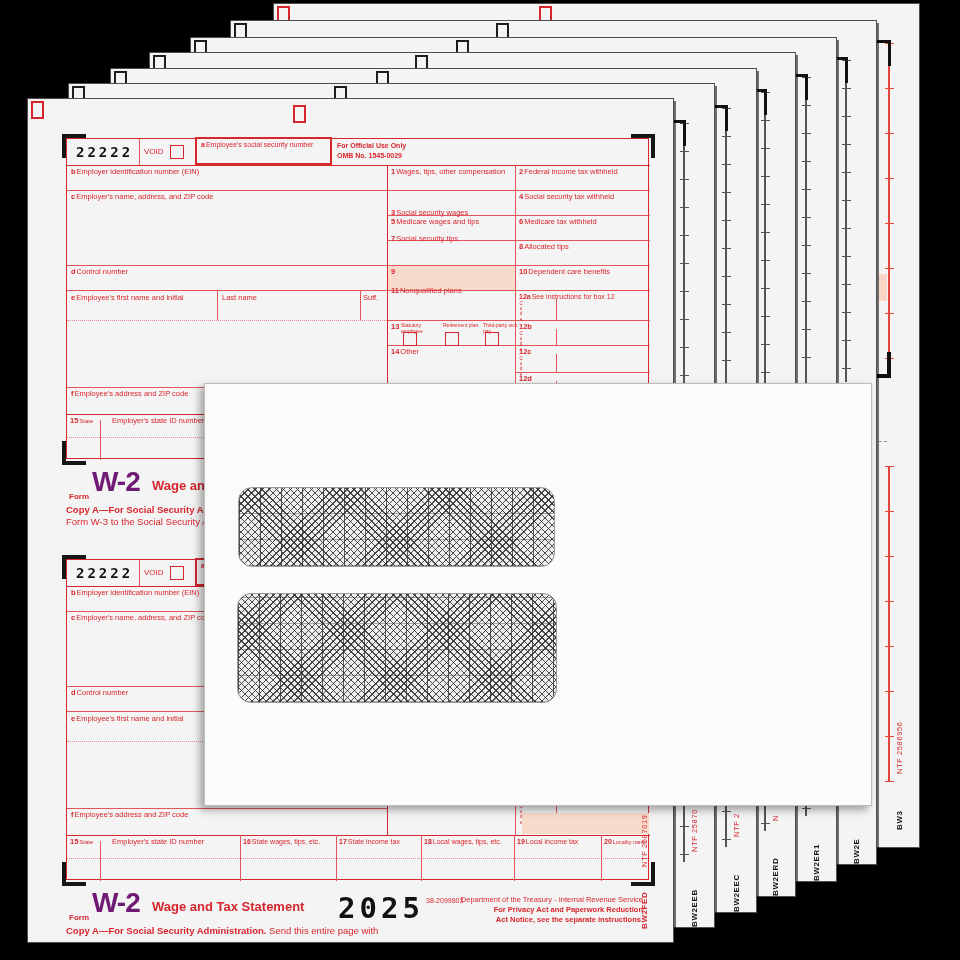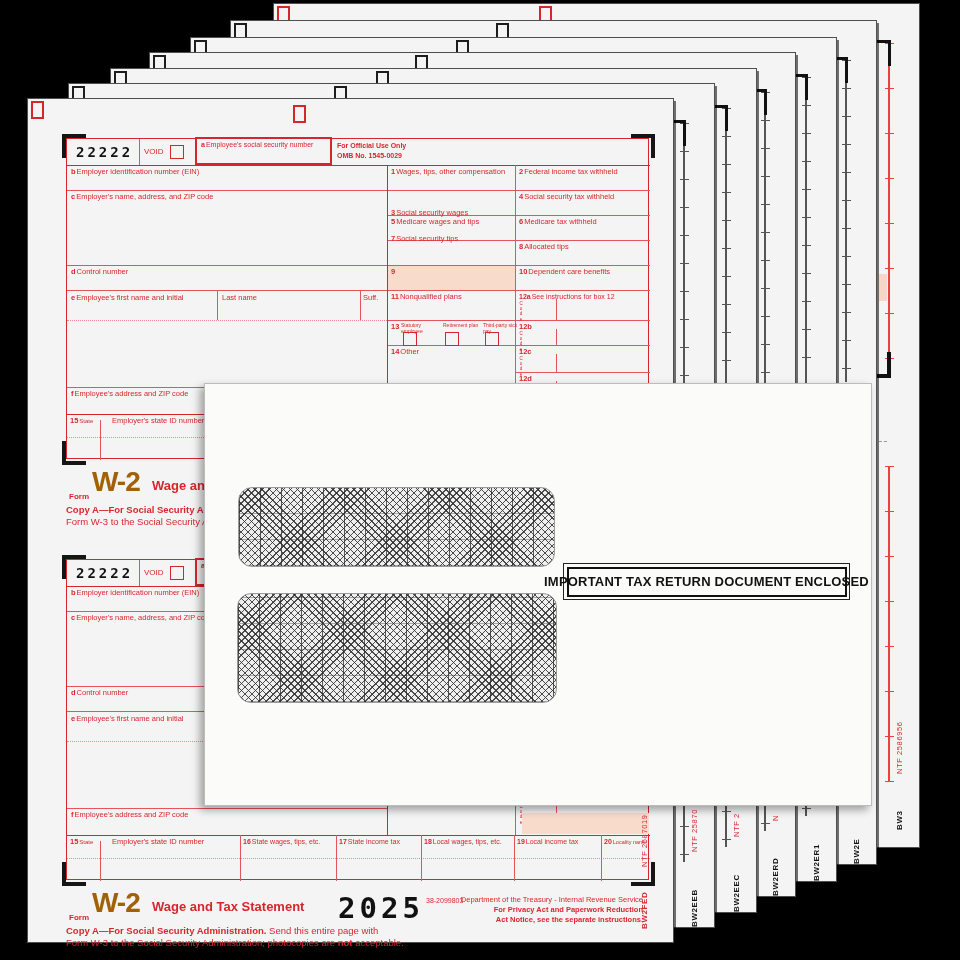--- a/index.html
+++ b/index.html
@@ -47,21 +47,21 @@
   .codecol{position:absolute;font-size:4.5px;line-height:1.15;color:#d8262d;text-align:center;width:6px;}
   .codeline{position:absolute;width:0;border-left:1px solid #e4555b;}
   .crn{position:absolute;width:24px;height:24px;box-sizing:border-box;}
   .crn.tl{left:-5px;top:-5px;border-left:4px solid #151515;border-top:4px solid #151515;}
   .crn.tr{left:564px;top:-5px;border-right:4px solid #151515;border-top:4px solid #151515;}
   .crn.bl{left:-5px;top:302px;border-left:4px solid #151515;border-bottom:4px solid #151515;}
   .crn.br{left:564px;top:302px;border-right:4px solid #151515;border-bottom:4px solid #151515;}
   .shade{position:absolute;background:#f9dbcc;}
   .ftr{position:absolute;left:0;top:330px;width:583px;height:72px;}
   .ftr .fw{position:absolute;left:3px;top:24px;font-size:8px;font-weight:bold;color:#d5262e;}
-  .ftr .w2n{position:absolute;left:26px;top:-2px;font-size:28px;font-weight:bold;color:#a16207;letter-spacing:-1px;}
+  .ftr .w2n{position:absolute;left:26px;top:-2px;font-size:28px;font-weight:bold;color:#701a75;letter-spacing:-1px;}
   .ftr .ttl{position:absolute;left:86px;top:10px;font-size:13px;font-weight:bold;color:#d5262e;}
   .ftr .yr{position:absolute;left:272px;top:2px;font-size:29px;letter-spacing:4px;}
   .ftr .cat{position:absolute;left:360px;top:8px;font-size:7px;color:#d8262d;}
   .ftr .dept{position:absolute;right:6px;top:6px;width:190px;text-align:right;
              font-size:7.5px;line-height:1.35;color:#d8262d;}
   .ftr .dept .bold{font-weight:bold;}
   .ftr .copy1{position:absolute;left:0;top:36px;font-size:9.5px;color:#d8262d;}
   .ftr .copy2{position:absolute;left:0;top:48px;font-size:9.5px;color:#d8262d;}
   
   .envelope{position:absolute;left:204px;top:383px;width:668px;height:423px;
@@ -207,21 +207,21 @@
       <div class="lbl" style="left:324px;top:54px;margin-top:16px;"><b>3</b><span>Social security wages</span></div>
       <div class="lbl" style="left:452px;top:54px;"><b>4</b><span>Social security tax withheld</span></div>
       <div class="lbl" style="left:324px;top:79px;"><b>5</b><span>Medicare wages and tips</span></div>
       <div class="lbl" style="left:452px;top:79px;"><b>6</b><span>Medicare tax withheld</span></div>
       <div class="lbl" style="left:324px;top:96px;"><b>7</b><span>Social security tips</span></div>
       <div class="lbl" style="left:452px;top:104px;"><b>8</b><span>Allocated tips</span></div>
       <div class="shade" style="left:321px;top:127px;width:127px;height:24px;"></div>
       <div class="lbl" style="left:324px;top:129px;"><b>9</b></div>
       <div class="lbl" style="left:452px;top:129px;"><b>10</b><span>Dependent care benefits</span></div>
 
-      <div class="lbl" style="left:324px;top:154px;"><b>11</b><span>Nonqualified plans</span></div>
+      <div class="lbl" style="left:324px;top:148px;"><b>11</b><span>Nonqualified plans</span></div>
       <div class="lbl" style="left:452px;top:154px;font-size:7px;"><b>12a</b><span>See instructions for box 12</span></div>
       <div class="codecol" style="left:451px;top:162px;"><span>C</span><br><span>o</span><br><span>d</span><br><span>e</span></div>
       <div class="codeline" style="left:489px;top:160px;height:21px;"></div>
       <div class="lbl" style="left:324px;top:184px;"><b>13</b></div>
       <div class="lbl tiny" style="left:334px;top:184px;">Statutory employee</div>
       <div class="lbl tiny" style="left:376px;top:184px;">Retirement plan</div>
       <div class="lbl tiny" style="left:416px;top:184px;">Third-party sick pay</div>
       <div class="chk" style="left:336px;top:193px;"></div>
       <div class="chk" style="left:378px;top:193px;"></div>
       <div class="chk" style="left:418px;top:193px;"></div>
@@ -362,29 +362,25 @@
       <span class="w2n">W-2</span>
       <span class="ttl">Wage and Tax Statement</span>
       <span class="yr ocr">2025</span>
       <span class="cat">38-2099803</span>
       <span class="dept">
         <span>Department of the Treasury - Internal Revenue Service</span><br>
         <span class="bold">For Privacy Act and Paperwork Reduction</span><br>
         <span class="bold">Act Notice, see the separate instructions.</span>
       </span>
       <span class="copy1"><b>Copy A—For Social Security Administration.</b><span> Send this entire page with</span></span>
-      <span class="copy2"><span>Form W-3 to the Social Security Administration; photocopies are </span><b>not</b><span> acceptable.</span></span>
     </div>
   </div>
 </div>
     <div class="vlabel" style="left:612px;top:706px;height:62px;">NTF 2587019</div>
     <div class="vlabel redbold" style="left:612px;top:774px;height:56px;">BW2FED</div>
   </div>
 
   <div class="envelope">
     <div class="window" style="left:33px;top:103px;width:315px;height:78px;"></div>
     <div class="window" style="left:32px;top:209px;width:318px;height:108px;"></div>
-    <div class="msgbox">
-      <div class="inner">IMPORTANT TAX RETURN DOCUMENT ENCLOSED</div>
-    </div>
   </div>
 
 </div>
 
 </body></html>

